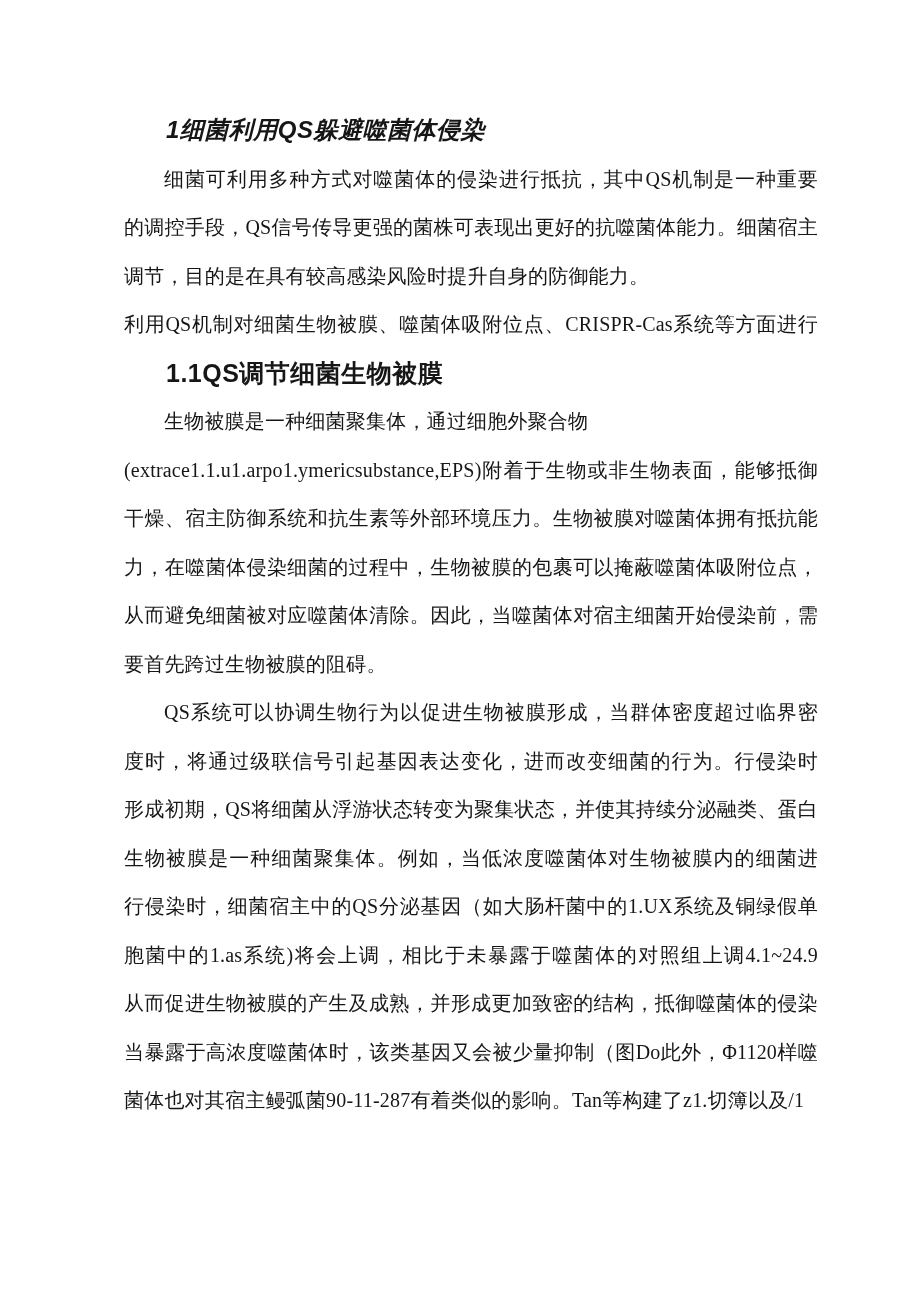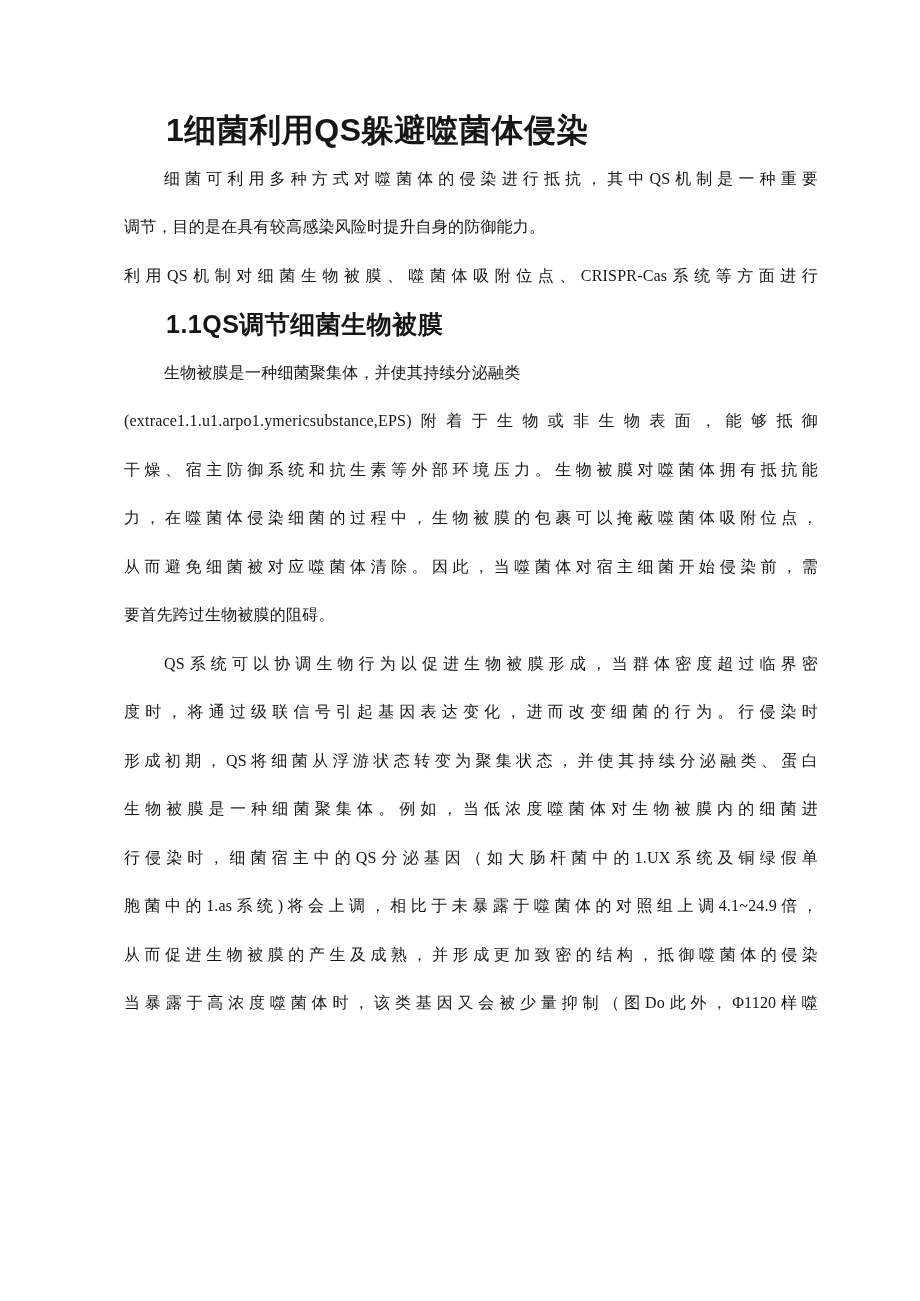--- a/index.html
+++ b/index.html
@@ -18,58 +18,60 @@
   }
   .text-block {
     position: absolute;
     left: 124px;
     top: 106px;
     width: 694px;
   }
   .line {
     height: 48.5px;
     line-height: 48.5px;
-    font-size: 16px;
+    font-size: 20px;
     overflow: hidden;
     letter-spacing: 0.2px;
   }
   .line.fill {
     text-align: justify;
     text-align-last: justify;
   }
   .line.indent {
     text-indent: 40px;
   }
   .heading {
     font-family: "Liberation Sans", "DejaVu Sans", sans-serif;
     font-weight: bold;
     padding-left: 42px;
     letter-spacing: 0.5px;
   }
-  .heading.h1 { font-size: 32px; }
+  .heading.h1 { font-size: 24px; font-style: italic; }
   .heading.h2 { font-size: 25px; }
 </style>
 </head>
 <body>
 
 <div class="page">
   <div class="text-block" id="content">
       <div class="line heading h1">1细菌利用QS躲避噬菌体侵染</div>
       <div class="line fill indent">细菌可利用多种方式对噬菌体的侵染进行抵抗，其中QS机制是一种重要</div>
+      <div class="line fill">的调控手段，QS信号传导更强的菌株可表现出更好的抗噬菌体能力。细菌宿主</div>
       <div class="line">调节，目的是在具有较高感染风险时提升自身的防御能力。</div>
       <div class="line fill">利用QS机制对细菌生物被膜、噬菌体吸附位点、CRISPR-Cas系统等方面进行</div>
       <div class="line heading h2">1.1QS调节细菌生物被膜</div>
-      <div class="line indent">生物被膜是一种细菌聚集体，并使其持续分泌融类</div>
+      <div class="line indent">生物被膜是一种细菌聚集体，通过细胞外聚合物</div>
       <div class="line fill">(extrace1.1.u1.arpo1.ymericsubstance,EPS)附着于生物或非生物表面，能够抵御</div>
       <div class="line fill">干燥、宿主防御系统和抗生素等外部环境压力。生物被膜对噬菌体拥有抵抗能</div>
       <div class="line fill">力，在噬菌体侵染细菌的过程中，生物被膜的包裹可以掩蔽噬菌体吸附位点，</div>
       <div class="line fill">从而避免细菌被对应噬菌体清除。因此，当噬菌体对宿主细菌开始侵染前，需</div>
       <div class="line">要首先跨过生物被膜的阻碍。</div>
       <div class="line fill indent">QS系统可以协调生物行为以促进生物被膜形成，当群体密度超过临界密</div>
       <div class="line fill">度时，将通过级联信号引起基因表达变化，进而改变细菌的行为。行侵染时</div>
       <div class="line fill">形成初期，QS将细菌从浮游状态转变为聚集状态，并使其持续分泌融类、蛋白</div>
       <div class="line fill">生物被膜是一种细菌聚集体。例如，当低浓度噬菌体对生物被膜内的细菌进</div>
       <div class="line fill">行侵染时，细菌宿主中的QS分泌基因（如大肠杆菌中的1.UX系统及铜绿假单</div>
       <div class="line fill">胞菌中的1.as系统)将会上调，相比于未暴露于噬菌体的对照组上调4.1~24.9倍，</div>
       <div class="line fill">从而促进生物被膜的产生及成熟，并形成更加致密的结构，抵御噬菌体的侵染</div>
       <div class="line fill">当暴露于高浓度噬菌体时，该类基因又会被少量抑制（图Do此外，Φ1120样噬</div>
+      <div class="line">菌体也对其宿主鳗弧菌90-11-287有着类似的影响。Tan等构建了z1.切簿以及/1</div>
     </div>
 </div>
 
 </body></html>

